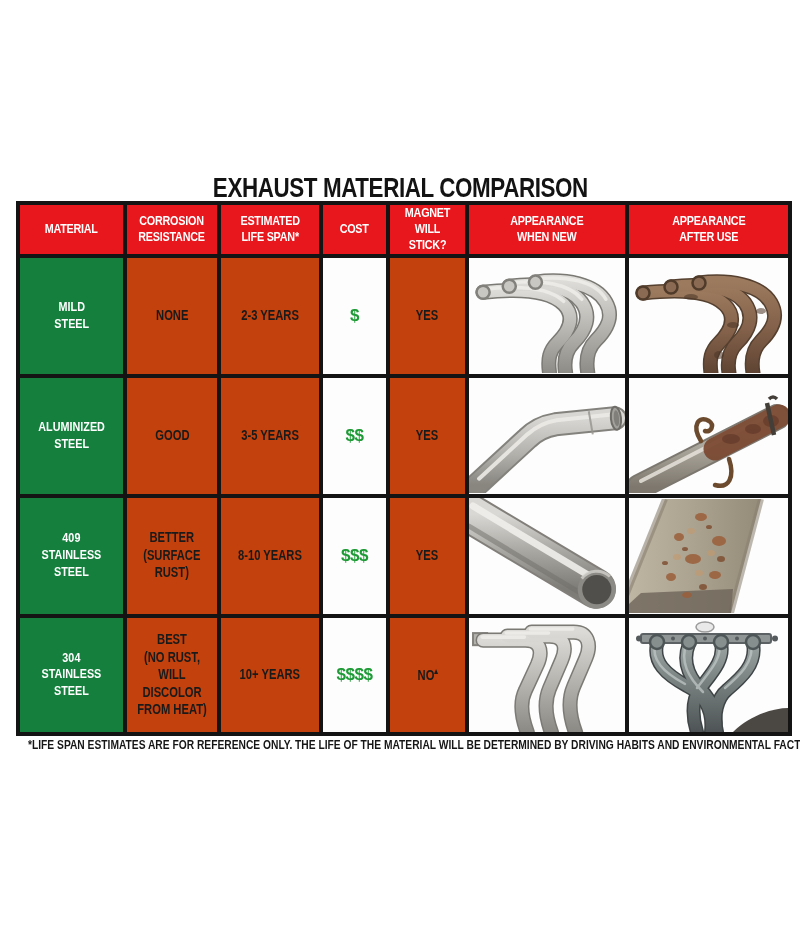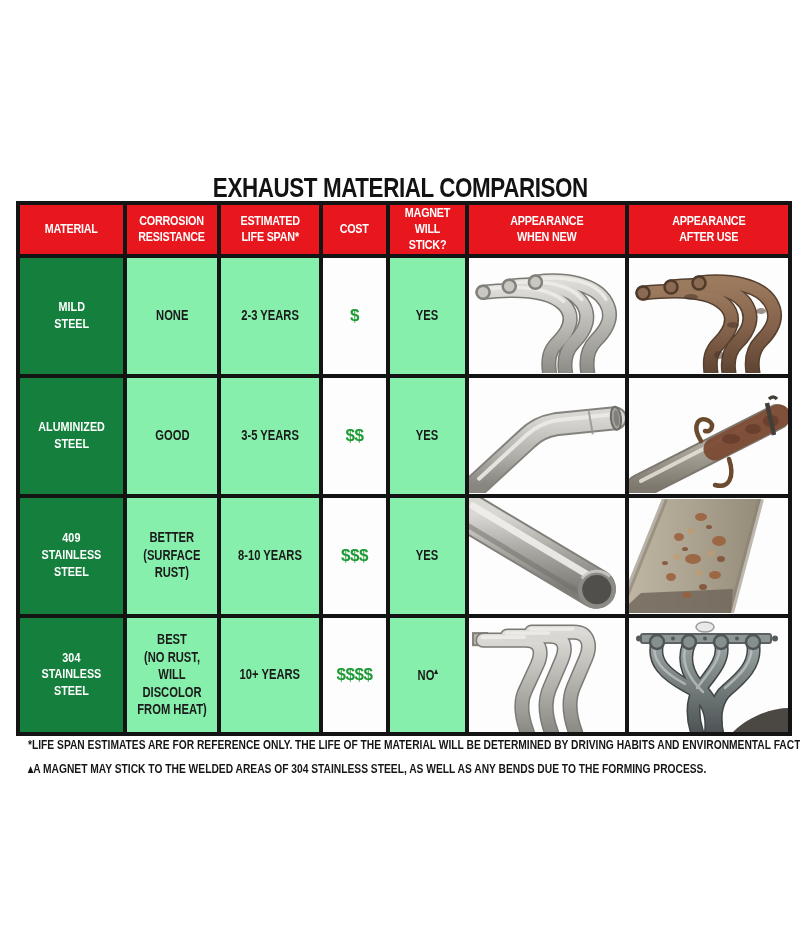--- a/index.html
+++ b/index.html
@@ -8,21 +8,21 @@
 
   .title{position:absolute;top:172px;left:0;width:800px;text-align:center;
          font-size:28px;font-weight:700;color:#131313;letter-spacing:-.5px;}
   .cx{display:inline-block;transform:scaleX(.8);transform-origin:50% 50%;white-space:pre-line;}
   .cxl{display:inline-block;transform:scaleX(.82);transform-origin:0 50%;white-space:nowrap;}
 
   table.cmp{position:absolute;top:201px;left:16px;border-collapse:collapse;table-layout:fixed;width:772px;}
   table.cmp td,table.cmp th{border:4px solid #141414;padding:0;text-align:center;vertical-align:middle;overflow:hidden;}
   th.hd{background:#e8161d;color:#ffffff;font-size:13.5px;font-weight:700;letter-spacing:-.3px;line-height:1.2;}
   td.mat{background:#15803d;color:#ffffff;font-size:13.5px;font-weight:700;line-height:1.25;}
-  td.txt{background:#86efac;color:#1a1a1a;font-size:14px;font-weight:700;line-height:1.25;}
+  td.txt{background:#c2410c;color:#1a1a1a;font-size:14px;font-weight:700;line-height:1.25;}
   td.cost{background:#fdfdfd;color:#1e9b36;font-size:17px;font-weight:700;letter-spacing:-.5px;}
   td.photo{background:#fdfdfd;position:relative;}
   td.photo svg{display:block;width:100%;height:100%;}
   sup.mark{font-size:9px;vertical-align:6px;letter-spacing:0;}
 
   .footnotes{position:absolute;top:738px;left:28px;width:760px;color:#161616;font-weight:700;font-size:12.5px;}
   .footnotes .fline{margin:0 0 9px 0;}
 </style>
 </head>
 <body>
@@ -335,16 +335,15 @@
             <circle cx="124" cy="24" r="7" fill="#868e8e" stroke="#4e5556" stroke-width="2.5"></circle>
           </g>
         </svg>
       </td>
     </tr>
   </tbody>
     </table>
 
   <div class="footnotes">
     <div class="fline"><span class="cxl">*LIFE SPAN ESTIMATES ARE FOR REFERENCE ONLY. THE LIFE OF THE MATERIAL WILL BE DETERMINED BY DRIVING HABITS AND ENVIRONMENTAL FACTORS.</span></div>
-    <div class="fline"><span class="cxl">▴A MAGNET MAY STICK TO THE WELDED AREAS OF 304 STAINLESS STEEL, AS WELL AS ANY BENDS DUE TO THE FORMING PROCESS.</span></div>
   </div>
 
 </div>
 
 </body></html>

